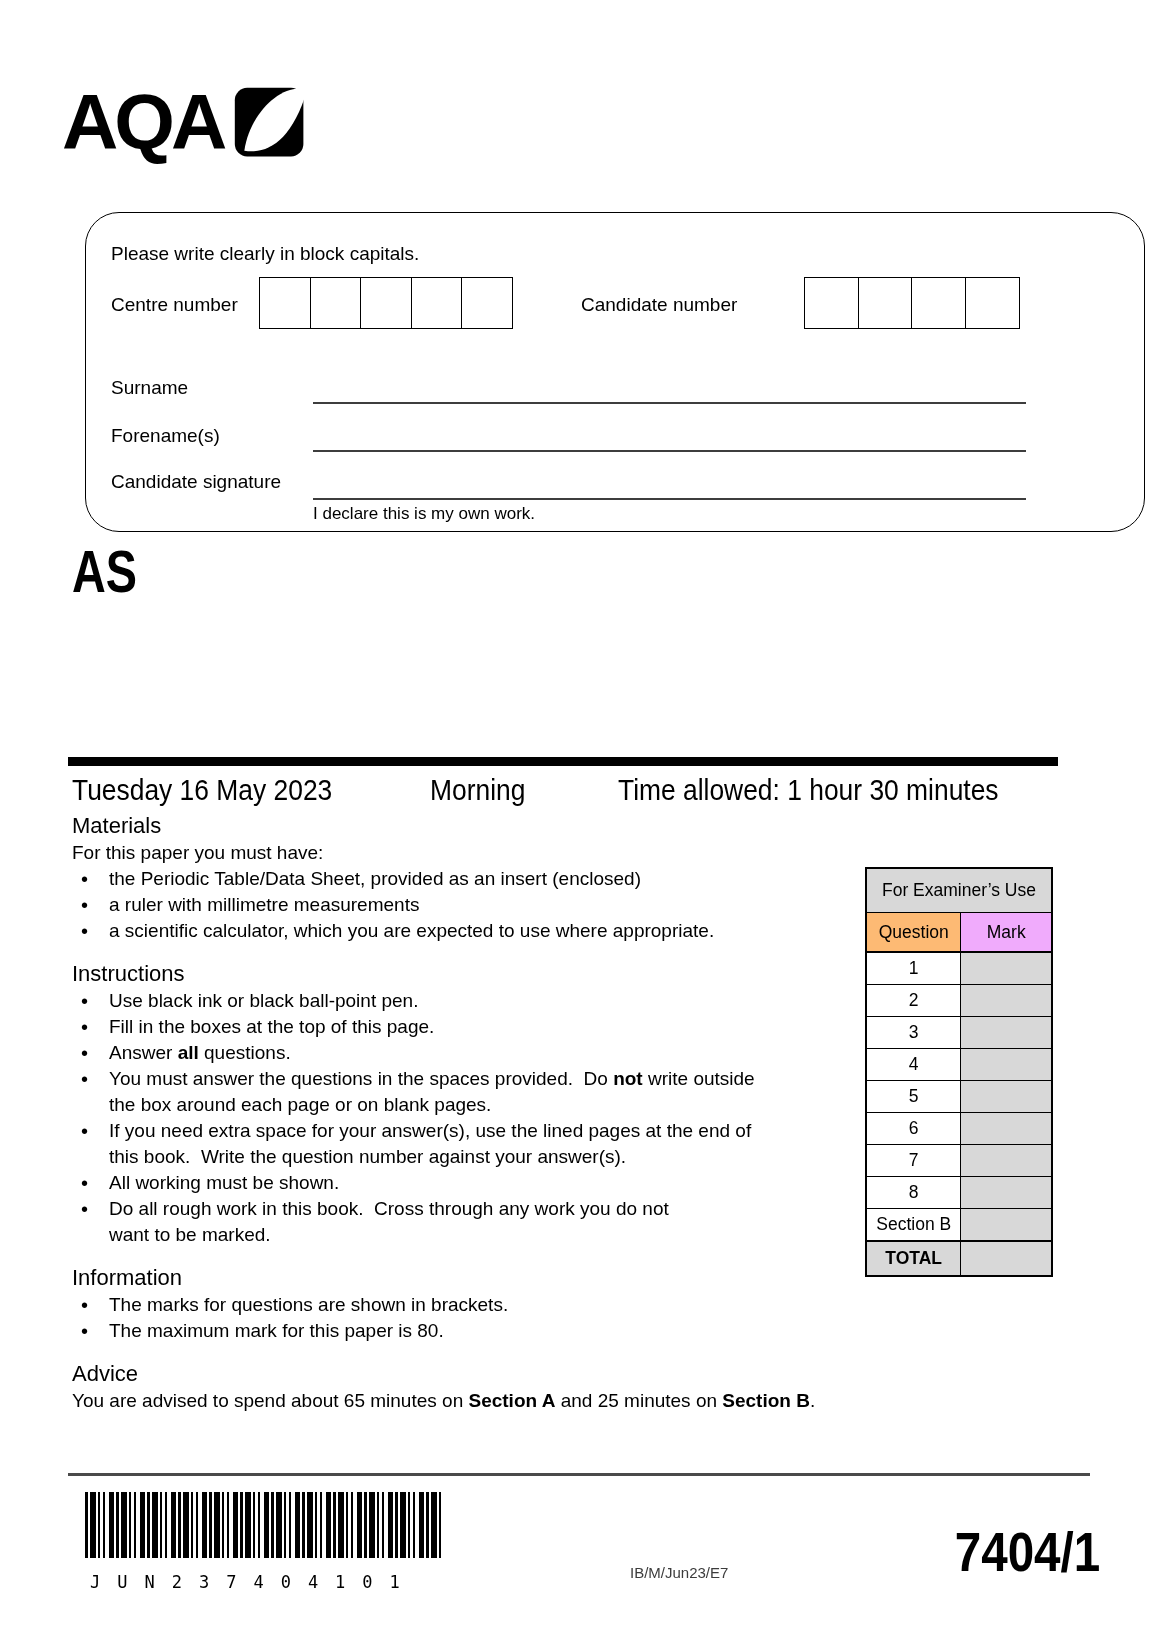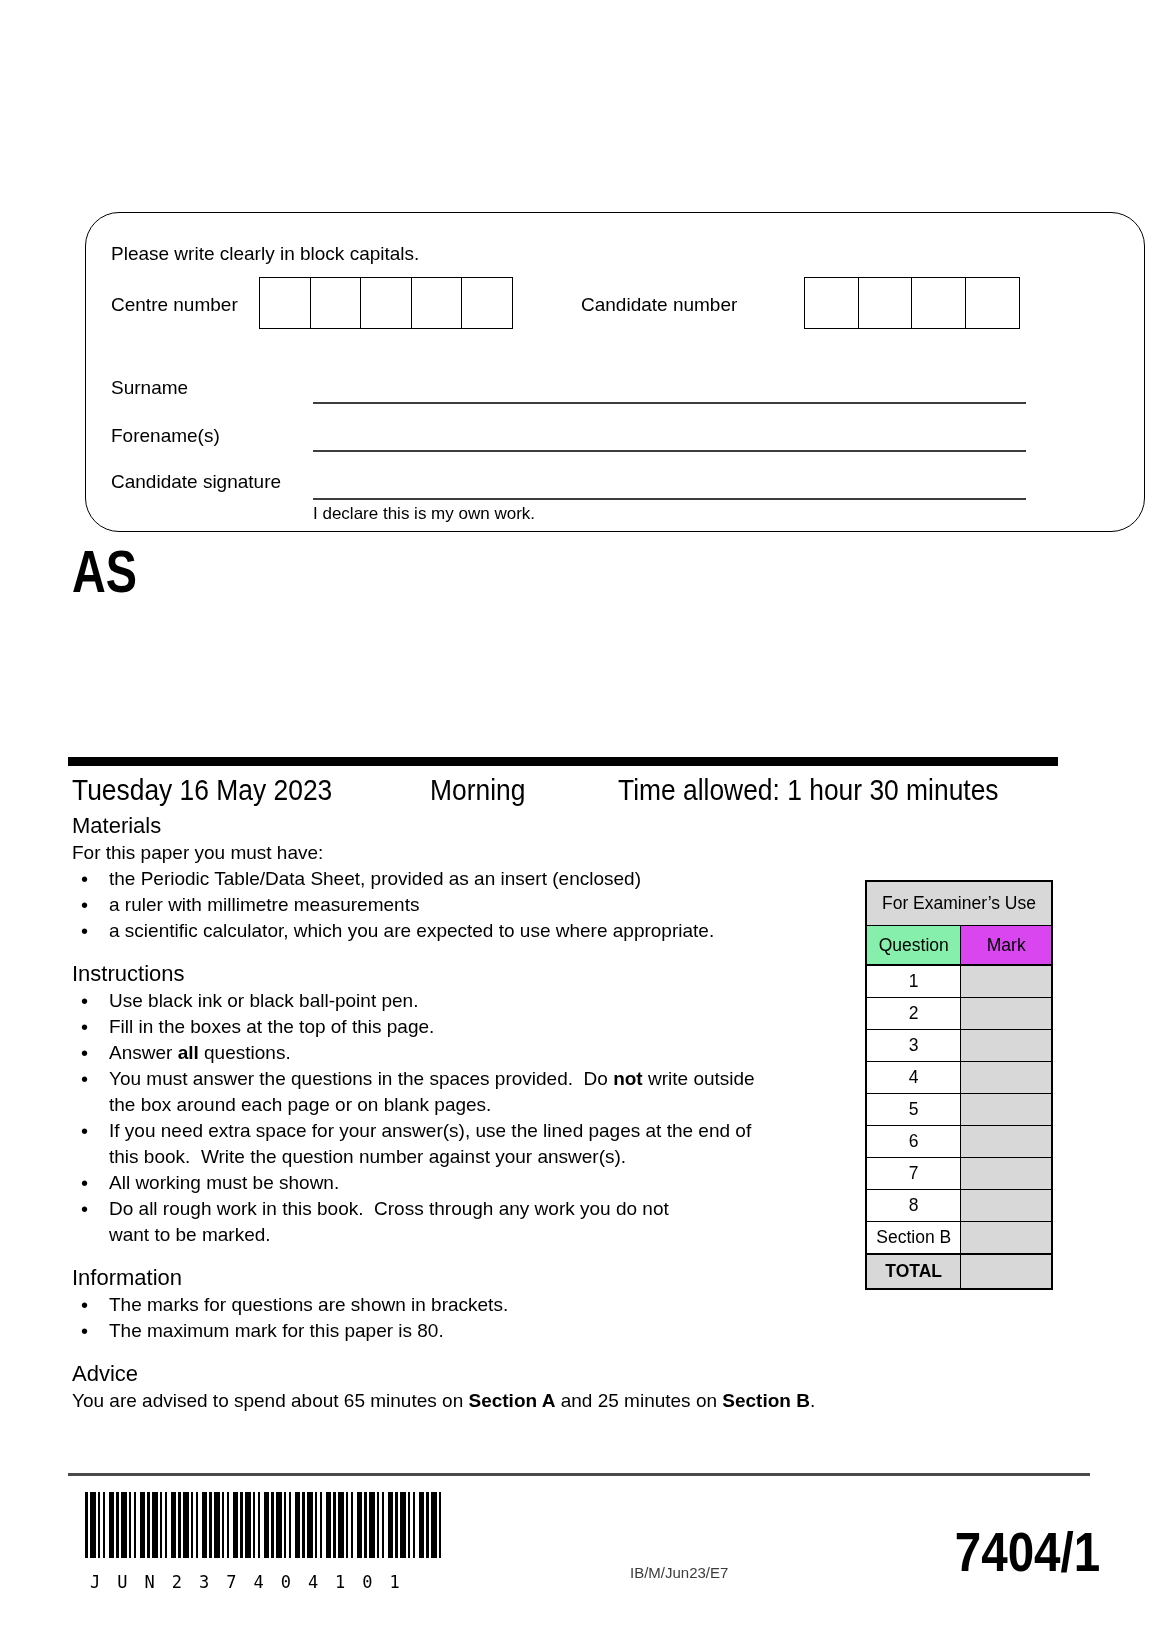--- a/index.html
+++ b/index.html
@@ -46,25 +46,25 @@
   .main-col li { display:flex; line-height:26px; }
   .main-col li .bullet { width:28px; padding-left:9px; font-size:20px; flex:none; }
   .main-col li .txt { flex:1; white-space:pre-wrap; }
   .b { font-weight:bold; }
   
   .exam-table {
     position:absolute; left:865px; top:867px; width:188px;
     border-collapse:collapse; font-size:17.5px; text-align:center;
   }
   .exam-table th, .exam-table td { border:1.6px solid #000; padding:0; font-weight:normal; }
-  .exam-table { border:2.5px solid #000;margin-top:13px; }
+  .exam-table { border:2.5px solid #000; }
   .et-title { height:43px; background:#d8d8d8; }
   .et-colhead th { height:38px; border-bottom:2.5px solid #000; }
-  .et-q { width:95px; background:#86efac; }
-  .et-m { width:93px; background:#d946ef; }
+  .et-q { width:95px; background:#fdba74; }
+  .et-m { width:93px; background:#f0abfc; }
   .et-qcell { height:31px; background:#fff; }
   .et-mcell { background:#d8d8d8; }
   .total-row td { height:33px; background:#d8d8d8; font-weight:bold; border-top:2.5px solid #000; }
   
   .rule-thin { position:absolute; left:68px; top:1473px; width:1022px; height:2.5px; background:#4a4a4a; }
   .barcode-bars {
     position:absolute; left:85px; top:1492px; width:358px; height:66px;
     background:repeating-linear-gradient(90deg,
       #000 0px, #000 3px, #fff 3px, #fff 5px,
       #000 5px, #000 11px, #fff 11px, #fff 13px,
@@ -79,20 +79,27 @@
   .ref-code { position:absolute; left:630px; top:1564px; font-size:15px; color:#3c3c3c; }
   .paper-code { position:absolute; left:900px; top:1522px; width:200px; text-align:right;
     font-size:56px; font-weight:bold; line-height:60px; }
   .paper-code .cxr { display:inline-block; transform:scaleX(0.85); transform-origin:100% 50%; }
 </style>
 </head>
 <body>
 
 <div class="page">
 
+  <div class="logo">
+    <span class="logo-text">AQA</span>
+    <svg class="logo-leaf" width="80" height="84" viewBox="0 0 84 84">
+      <rect x="4" y="4" width="72" height="72" rx="13" fill="#000"></rect>
+      <path d="M 14 70 C 38 74, 64 60, 80 6 C 54 -2, 20 30, 14 70 Z" fill="#fff"></path>
+    </svg>
+  </div>
 
   <div class="cand-box">
     <div class="cb-abs" style="left:25px; top:30px;">Please write clearly in block capitals.</div>
 
     <div class="cb-abs" style="left:25px; top:81px;">Centre number</div>
     <div class="cells" style="left:175px; top:64px;">
         <div class="cell"></div>
         <div class="cell"></div>
         <div class="cell"></div>
         <div class="cell"></div>

